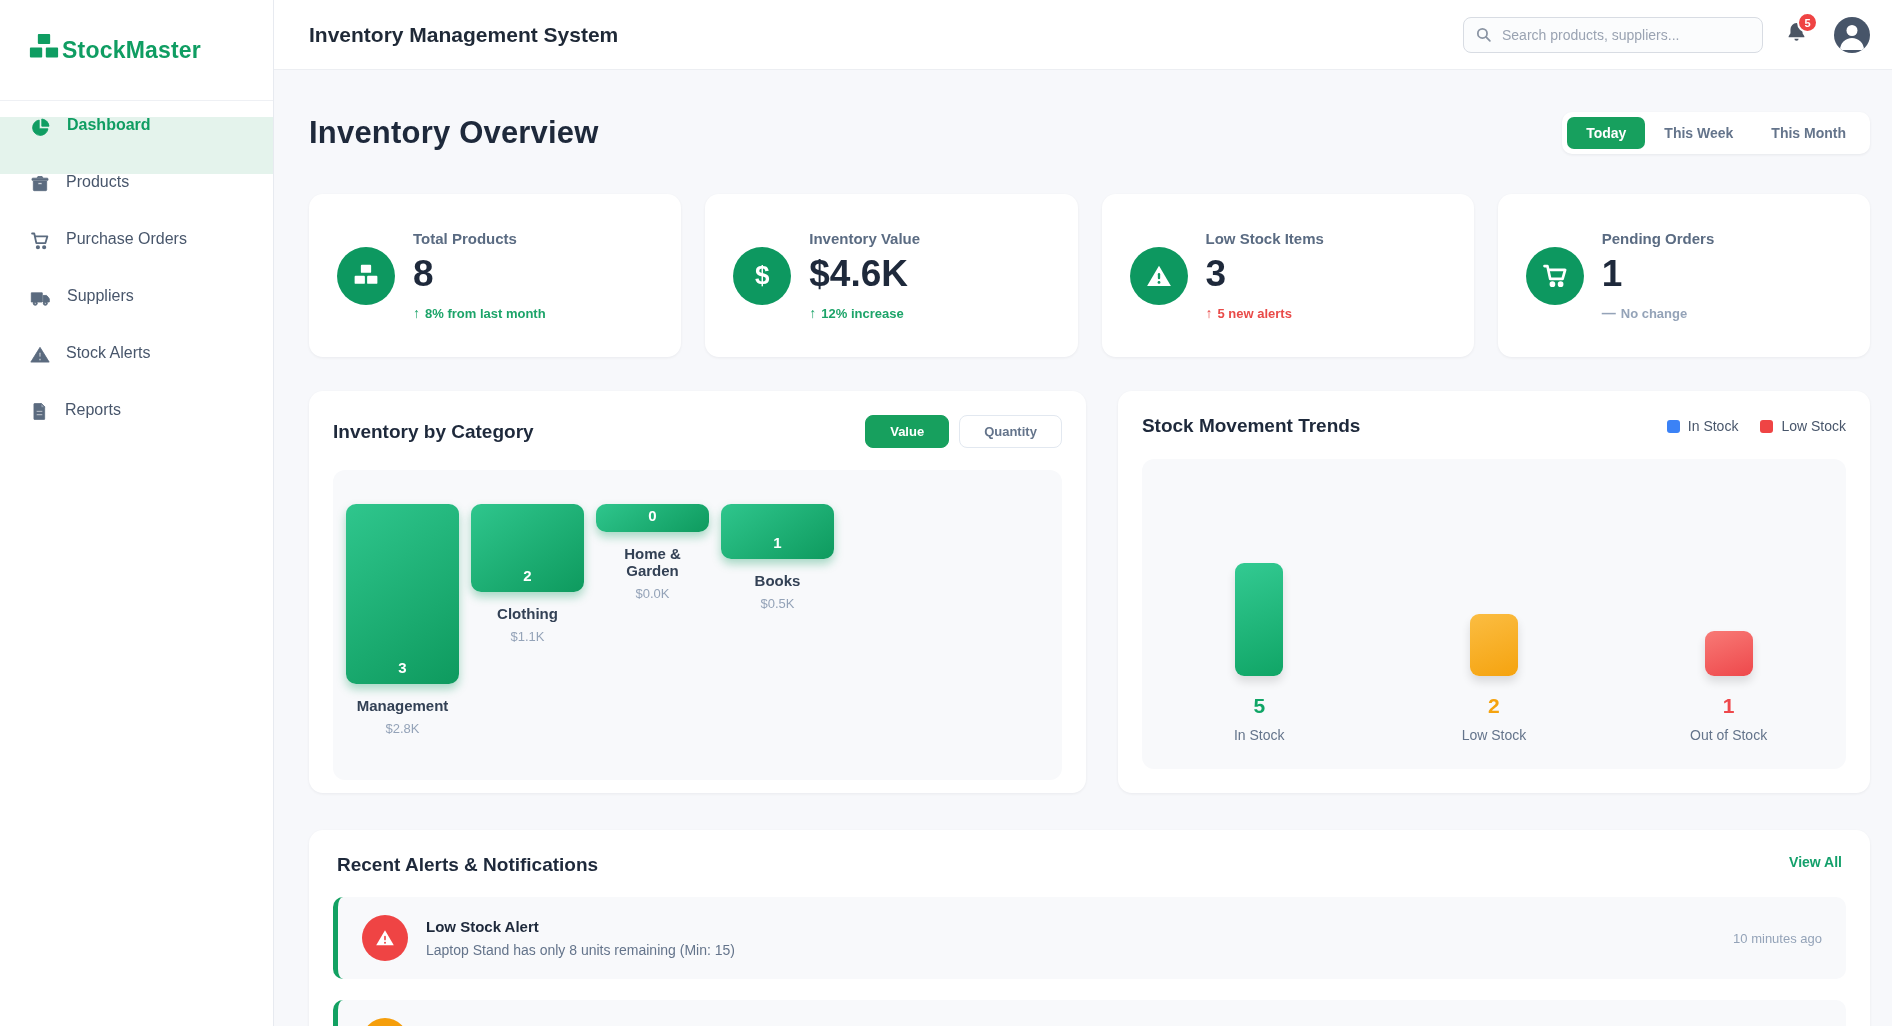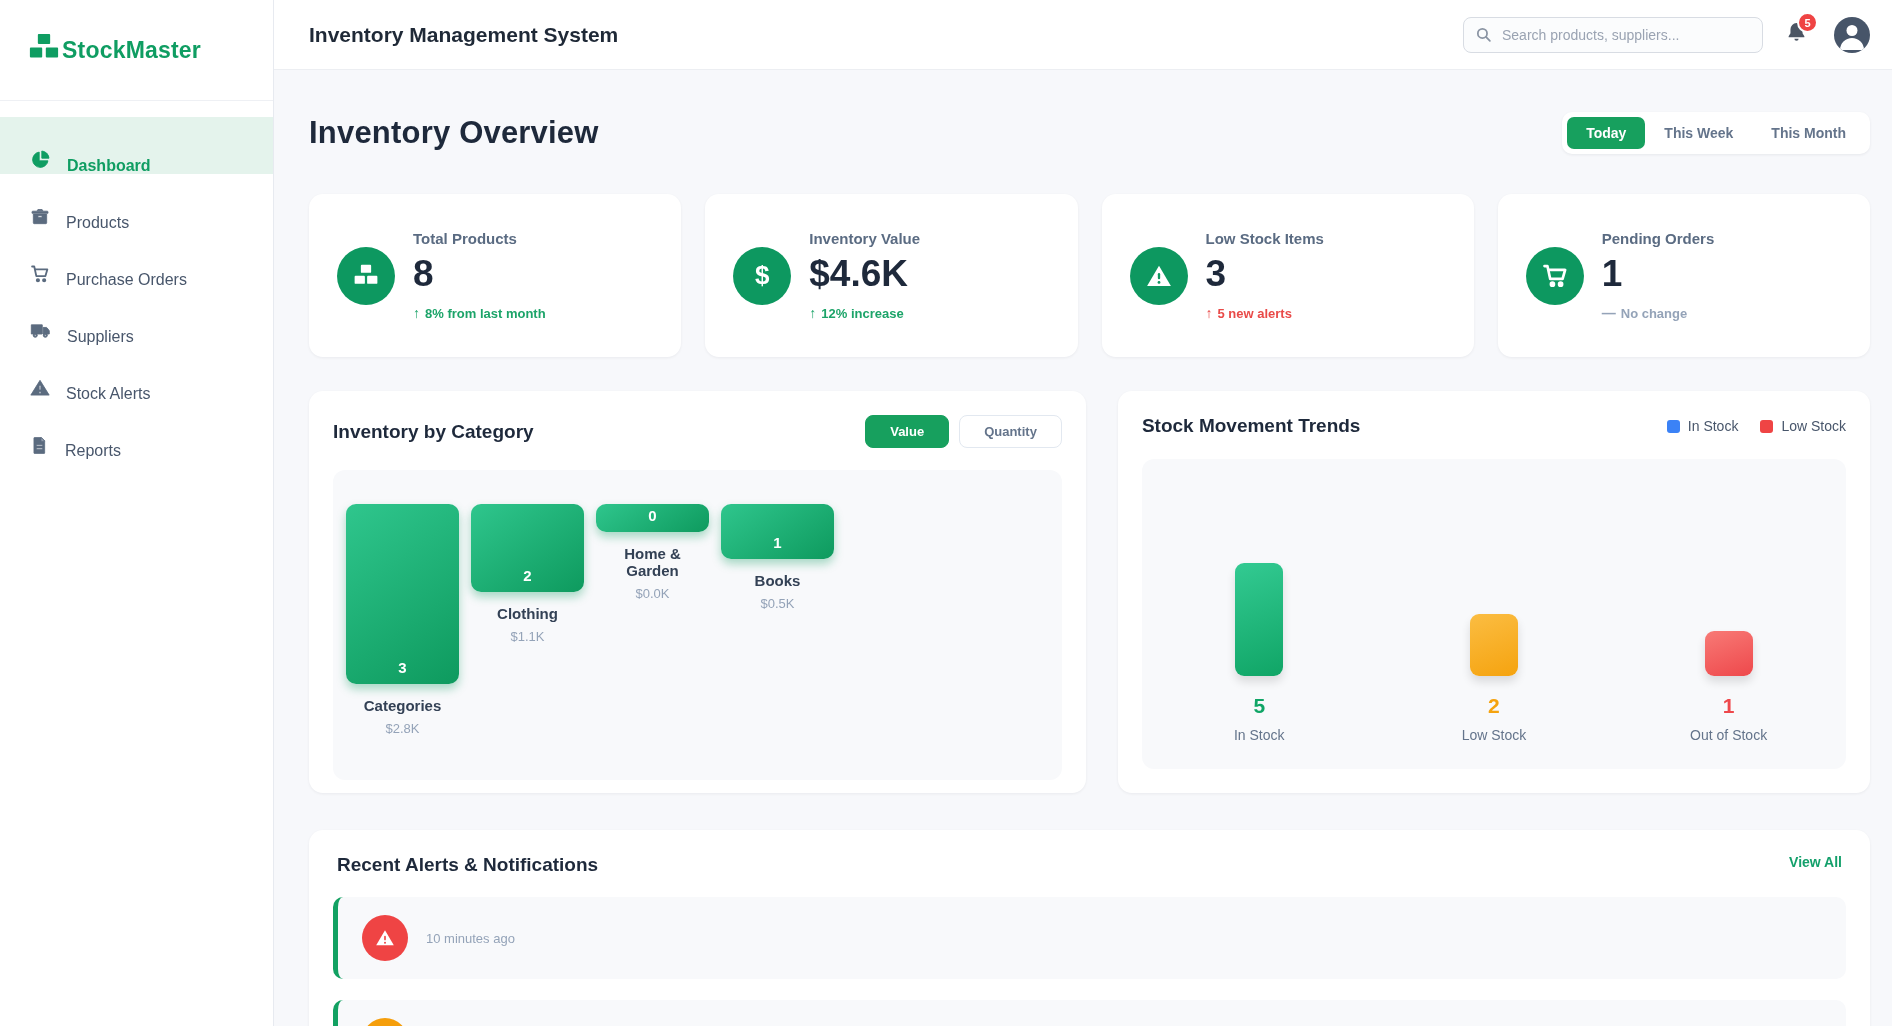--- a/index.html
+++ b/index.html
@@ -6,21 +6,21 @@
   html,body { width:1892px; height:1026px; overflow:hidden; }
   body {
     font-family:"Liberation Sans","DejaVu Sans",sans-serif;
     background:#f7f8fb; color:#1e293b; display:flex;
   }
   
   .sidebar { width:274px; min-width:274px; height:100%; background:#ffffff; border-right:1px solid #e7eaf0; }
   .logo-area { height:101px; display:flex; align-items:center; gap:0; padding-left:26px; border-bottom:1px solid #eef0f4; }
   .logo-text { font-size:23px; font-weight:800; color:#0f9d62; letter-spacing:.2px; }
   .nav { padding-top:16px; }
-  .nav-item { height:57px; display:flex; align-items:flex-end; gap:16px; padding-left:30px; cursor:pointer; color:#48566b; font-size:16px; }
+  .nav-item { height:57px; display:flex; align-items:flex-start; gap:16px; padding-left:30px; cursor:pointer; color:#48566b; font-size:16px; }
   .nav-item svg { stroke:#5b6b7f; }
   .nav-item.active { background:#e4f3ec; color:#0f9d62; font-weight:600; }
   .nav-item.active svg { stroke:#0f9d62; }
   .nav-item .lbl { line-height:1; }
   
   .main { flex:1; display:flex; flex-direction:column; height:100%; }
   .topbar { height:70px; background:#fff; border-bottom:1px solid #eceef2; display:flex; align-items:center; padding:0 22px 0 35px; }
   .topbar-title { font-size:21px; font-weight:700; color:#1f2937; flex:1; }
   .search-wrap { position:relative; width:300px; height:36px; margin-right:22px; }
   .search-wrap input {
@@ -290,21 +290,21 @@
           <div class="toggle-group">
             <button class="tg-btn active">Value</button>
             <button class="tg-btn inactive">Quantity</button>
           </div>
         </div>
         <div class="chart-box cat-box">
           <div class="cat-col">
             <div class="cat-bar" style="height: 180px;">
                 <span class="cat-bar-val">3</span>
               </div>
-            <div class="cat-name">Categories</div>
+            <div class="cat-name">Management</div>
             <div class="cat-sub">$2.8K</div>
           </div>
           <div class="cat-col">
             <div class="cat-bar" style="height: 88px;">
                 <span class="cat-bar-val">2</span>
               </div>
             <div class="cat-name">Clothing</div>
             <div class="cat-sub">$1.1K</div>
           </div>
           <div class="cat-col">
@@ -364,20 +364,24 @@
         <a class="view-all">View All</a>
       </div>
       <div class="alert-row">
         <div class="alert-icon red">
           <svg width="22" height="22" viewBox="0 0 24 24" fill="#ffffff">
               <path d="M12 3.6L21.6 20H2.4z"></path>
               <rect x="11.1" y="9.6" width="1.8" height="5" rx=".9" fill="#ef4444"></rect>
               <circle cx="12" cy="17.1" r="1.1" fill="#ef4444"></circle>
             </svg>
         </div>
+        <div class="alert-body">
+          <div class="alert-title">Low Stock Alert</div>
+          <div class="alert-desc">Laptop Stand has only 8 units remaining (Min: 15)</div>
+        </div>
         <div class="alert-time">10 minutes ago</div>
       </div>
       <div class="alert-row">
         <div class="alert-icon orange">
           
         </div>
 
         <div class="alert-time"></div>
       </div>
     </section>

